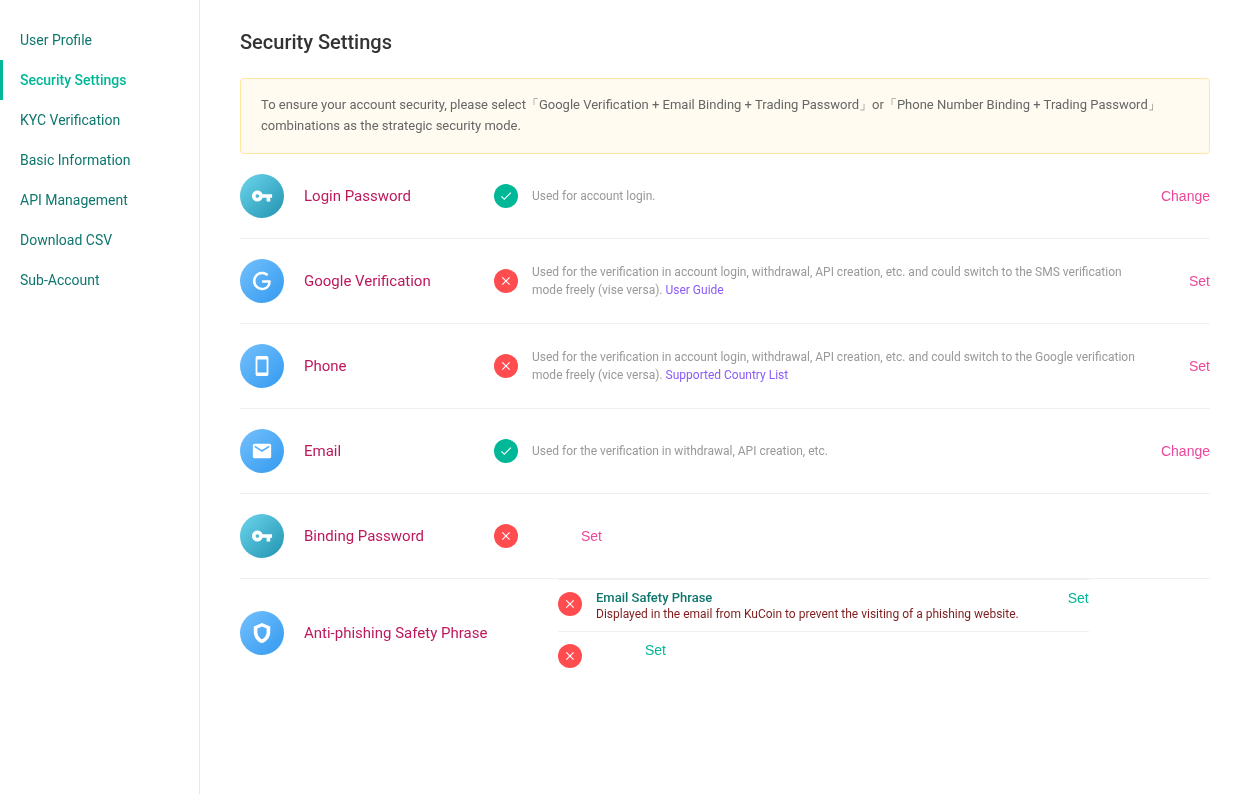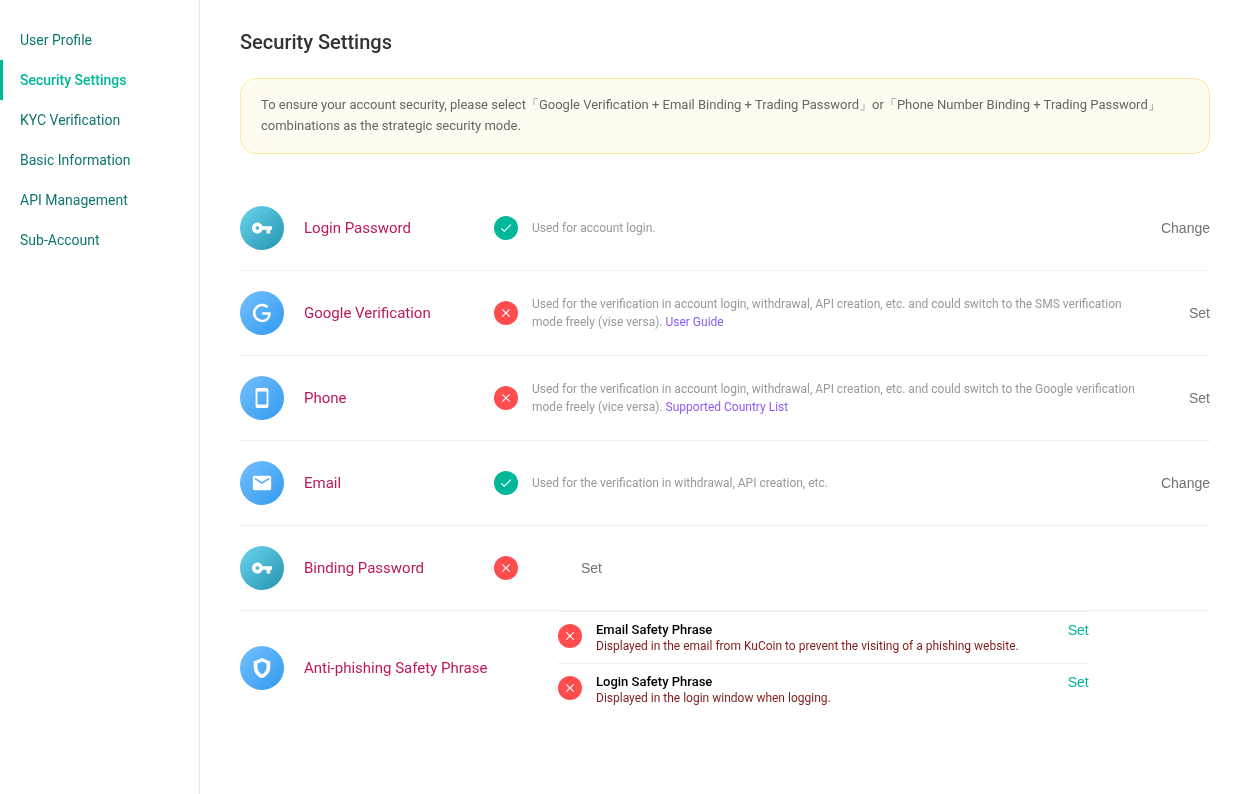--- a/index.html
+++ b/index.html
@@ -44,23 +44,22 @@
     .page-title {
       font-size: 20px;
       font-weight: 500;
       color: #333;
       margin-bottom: 24px;
     }
     
     .notice-banner {
       background: #fffbf0;
       border: 1px solid #ffe7a0;
-      border-radius: 16px;
+      border-radius: 4px;
       padding: 16px 20px;
-      margin-bottom: 32px;
       font-size: 13px;
       color: #666;
       line-height: 1.6;
     }
     
     .security-list {
       width: 100%;
     }
     .security-item {
       display: flex;
@@ -124,21 +123,21 @@
     .item-desc a {
       color: #8b5cf6;
       text-decoration: none;
     }
     .item-action {
       width: 70px;
       text-align: right;
       flex-shrink: 0;
     }
     .action-btn {
-      color: #737373;
+      color: #ec4899;
       font-size: 14px;
       cursor: pointer;
       background: none;
       border: none;
       padding: 0;
       text-align: center;
     }
     .anti-phishing-wrapper {
       display: flex;
       flex-direction: row;
@@ -174,21 +173,21 @@
     .sub-status svg {
       width: 14px;
       height: 14px;
       fill: #fff;
     }
     .sub-desc {
       flex: 1;
     }
     .sub-desc-title {
       font-size: 13px;
-      color: #000000;
+      color: #0f766e;
       font-weight: 500;
       margin-bottom: 2px;
     }
     .sub-desc-text {
       font-size: 12px;
       color: #7f1d1d;
     }
     .sub-action {
       color: #00b897;
       font-size: 14px;
@@ -213,20 +212,23 @@
       <span>Security Settings</span>
     </div>
     <div class="sidebar-item">
       <span>KYC Verification</span>
     </div>
     <div class="sidebar-item">
       <span>Basic Information</span>
     </div>
     <div class="sidebar-item">
       <span>API Management</span>
+    </div>
+    <div class="sidebar-item">
+      <span>Download CSV</span>
     </div>
     <div class="sidebar-item">
       <span>Sub-Account</span>
     </div>
   </nav>
 
   <main class="main">
     <h1 class="page-title">Security Settings</h1>
 
     <div class="notice-banner">
@@ -353,24 +355,20 @@
             </div>
             <button class="sub-action">Set</button>
           </div>
 
           <div class="sub-row">
             <div class="sub-status">
               <svg viewBox="0 0 24 24">
                   <path d="M19 6.41L17.59 5 12 10.59 6.41 5 5 6.41 10.59 12 5 17.59 6.41 19 12 13.41 17.59 19 19 17.59 13.41 12 19 6.41z"></path>
                 </svg>
             </div>
-            <div class="sub-desc">
-              <div class="sub-desc-title">Login Safety Phrase</div>
-              <div class="sub-desc-text">Displayed in the login window when logging.</div>
-            </div>
             <button class="sub-action">Set</button>
           </div>
         </div>
       </div>
 
     </div>
   </main>
 </div>
 
 </body></html>

